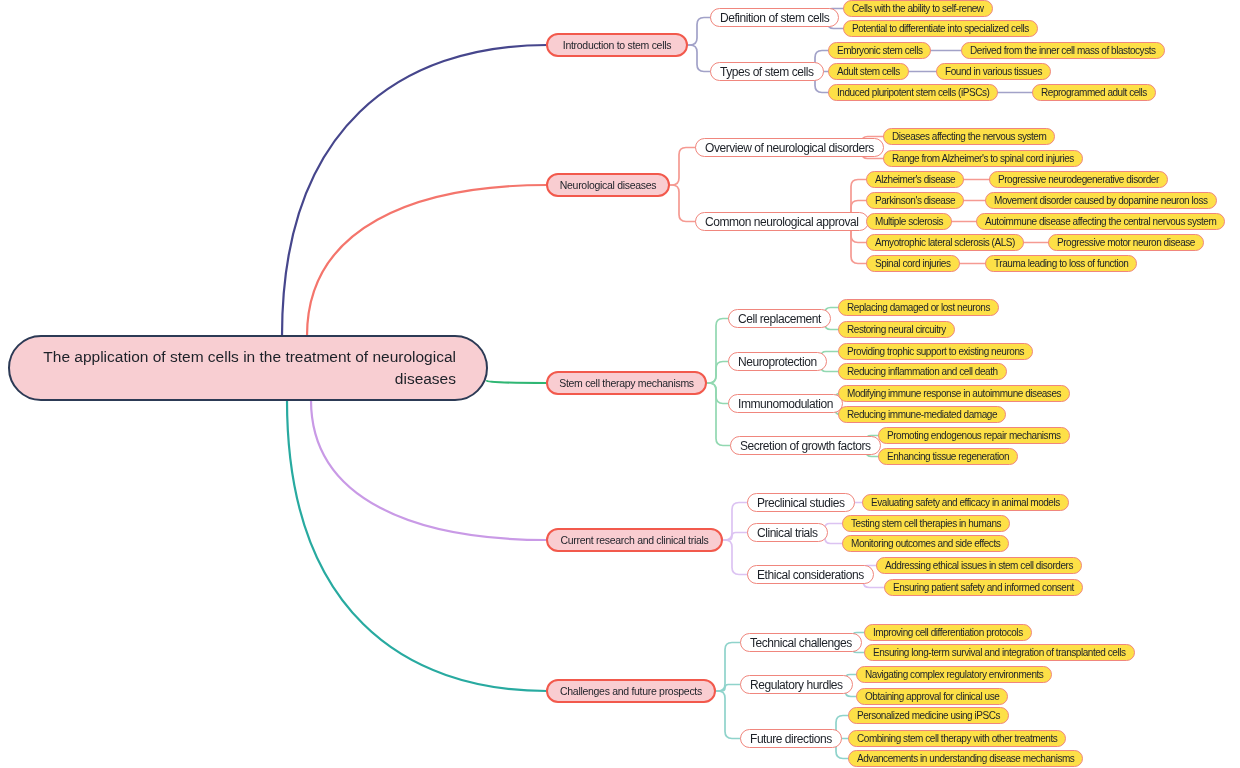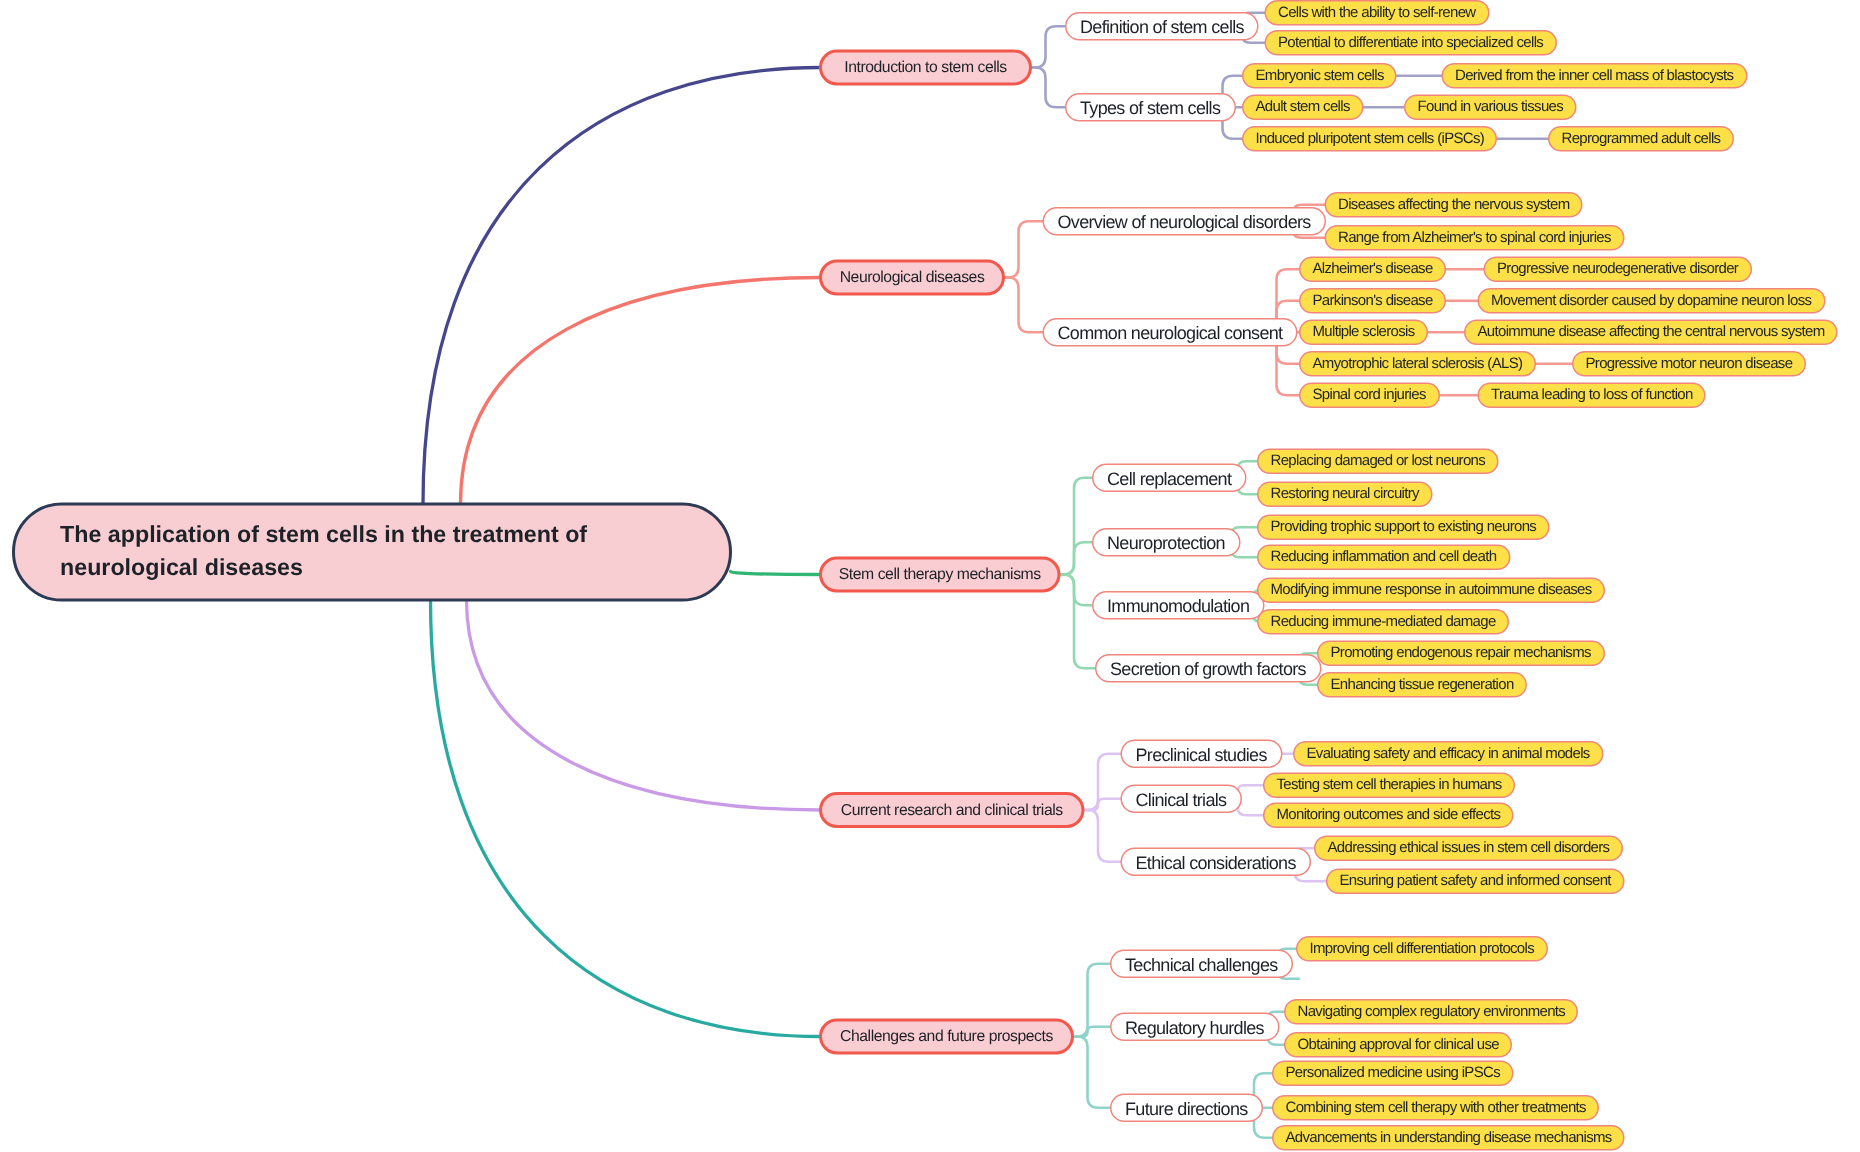--- a/index.html
+++ b/index.html
@@ -13,22 +13,22 @@
   .nd {
     position: absolute; z-index: 2; box-sizing: border-box;
     display: flex; align-items: center; justify-content: center;
     white-space: nowrap; color: var(--text, #1d2128); cursor: pointer;
   }
   .central {
     width: 480px; height: 66px;
     background: var(--central-fill, #f8ced2);
     border: 2.5px solid var(--central-border, #2c3a55);
     border-radius: 33px;
-    font-weight: bold; font-size: 15.5px; line-height: 1.4;
-    text-align: left; white-space: normal; padding: 0 30px;
+    font-weight: normal; font-size: 15.5px; line-height: 1.4;
+    text-align: right; white-space: normal; padding: 0 30px;
   }
   .l1 {
     height: 24px;
     background: var(--branch-fill, #f9cdd1);
     border: 2px solid var(--branch-border, #f2594c);
     border-radius: 999px;
     font-size: 10.5px; letter-spacing: -0.3px;
   }
   .l2 {
     height: 19px; padding: 0 9px;
@@ -122,21 +122,21 @@
   <div id="b0c1c0c0" class="nd l34" style="left:961px;top:42px">Derived from the inner cell mass of blastocysts</div>
   <div id="b0c1c1" class="nd l34" style="left:828px;top:63px">Adult stem cells</div>
   <div id="b0c1c1c0" class="nd l34" style="left:936px;top:63px">Found in various tissues</div>
   <div id="b0c1c2" class="nd l34" style="left:828px;top:84px">Induced pluripotent stem cells (iPSCs)</div>
   <div id="b0c1c2c0" class="nd l34" style="left:1032px;top:84px">Reprogrammed adult cells</div>
 
   <div id="b1" class="nd l1" style="left:546px;top:173px;width:124px">Neurological diseases</div>
   <div id="b1c0" class="nd l2" style="left:695px;top:138px">Overview of neurological disorders</div>
   <div id="b1c0c0" class="nd l34" style="left:883px;top:128px">Diseases affecting the nervous system</div>
   <div id="b1c0c1" class="nd l34" style="left:883px;top:150px">Range from Alzheimer's to spinal cord injuries</div>
-  <div id="b1c1" class="nd l2" style="left:695px;top:212px">Common neurological consent</div>
+  <div id="b1c1" class="nd l2" style="left:695px;top:212px">Common neurological approval</div>
   <div id="b1c1c0" class="nd l34" style="left:866px;top:171px">Alzheimer's disease</div>
   <div id="b1c1c0c0" class="nd l34" style="left:989px;top:171px">Progressive neurodegenerative disorder</div>
   <div id="b1c1c1" class="nd l34" style="left:866px;top:192px">Parkinson's disease</div>
   <div id="b1c1c1c0" class="nd l34" style="left:985px;top:192px">Movement disorder caused by dopamine neuron loss</div>
   <div id="b1c1c2" class="nd l34" style="left:866px;top:213px">Multiple sclerosis</div>
   <div id="b1c1c2c0" class="nd l34" style="left:976px;top:213px">Autoimmune disease affecting the central nervous system</div>
   <div id="b1c1c3" class="nd l34" style="left:866px;top:234px">Amyotrophic lateral sclerosis (ALS)</div>
   <div id="b1c1c3c0" class="nd l34" style="left:1048px;top:234px">Progressive motor neuron disease</div>
   <div id="b1c1c4" class="nd l34" style="left:866px;top:255px">Spinal cord injuries</div>
   <div id="b1c1c4c0" class="nd l34" style="left:985px;top:255px">Trauma leading to loss of function</div>
@@ -161,20 +161,21 @@
   <div id="b3c1" class="nd l2" style="left:747px;top:523px">Clinical trials</div>
   <div id="b3c1c0" class="nd l34" style="left:842px;top:515px">Testing stem cell therapies in humans</div>
   <div id="b3c1c1" class="nd l34" style="left:842px;top:535px">Monitoring outcomes and side effects</div>
   <div id="b3c2" class="nd l2" style="left:747px;top:565px">Ethical considerations</div>
   <div id="b3c2c0" class="nd l34" style="left:876px;top:557px">Addressing ethical issues in stem cell disorders</div>
   <div id="b3c2c1" class="nd l34" style="left:884px;top:579px">Ensuring patient safety and informed consent</div>
 
   <div id="b4" class="nd l1" style="left:546px;top:679px;width:170px">Challenges and future prospects</div>
   <div id="b4c0" class="nd l2" style="left:740px;top:633px">Technical challenges</div>
   <div id="b4c0c0" class="nd l34" style="left:864px;top:624px">Improving cell differentiation protocols</div>
+  <div id="b4c0c1" class="nd l34" style="left:864px;top:644px">Ensuring long-term survival and integration of transplanted cells</div>
   <div id="b4c1" class="nd l2" style="left:740px;top:675px">Regulatory hurdles</div>
   <div id="b4c1c0" class="nd l34" style="left:856px;top:666px">Navigating complex regulatory environments</div>
   <div id="b4c1c1" class="nd l34" style="left:856px;top:688px">Obtaining approval for clinical use</div>
   <div id="b4c2" class="nd l2" style="left:740px;top:729px">Future directions</div>
   <div id="b4c2c0" class="nd l34" style="left:848px;top:707px">Personalized medicine using iPSCs</div>
   <div id="b4c2c1" class="nd l34" style="left:848px;top:730px">Combining stem cell therapy with other treatments</div>
   <div id="b4c2c2" class="nd l34" style="left:848px;top:750px">Advancements in understanding disease mechanisms</div>
 </div>
 
 </body></html>

